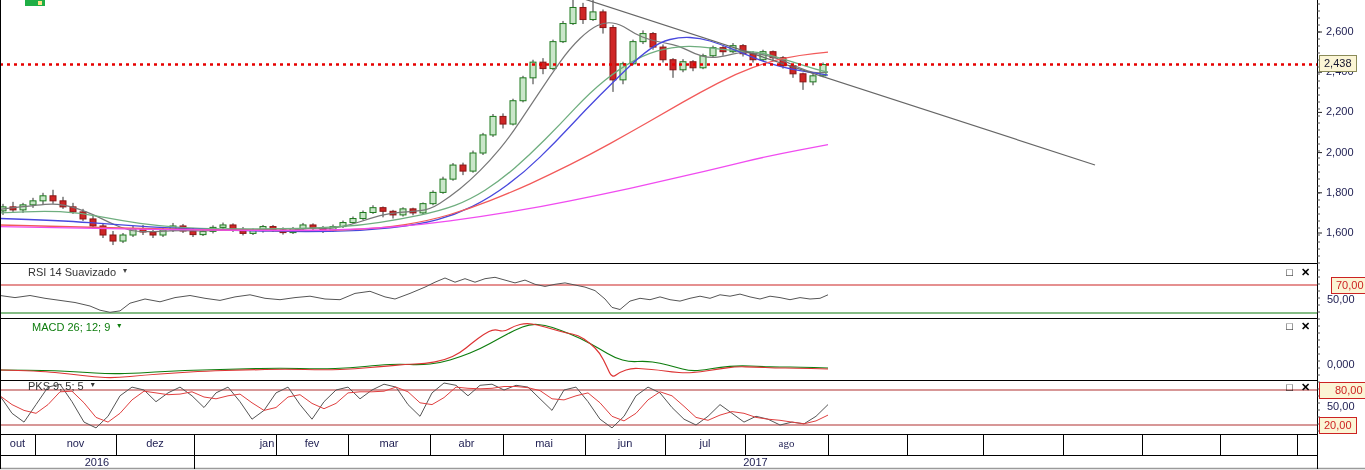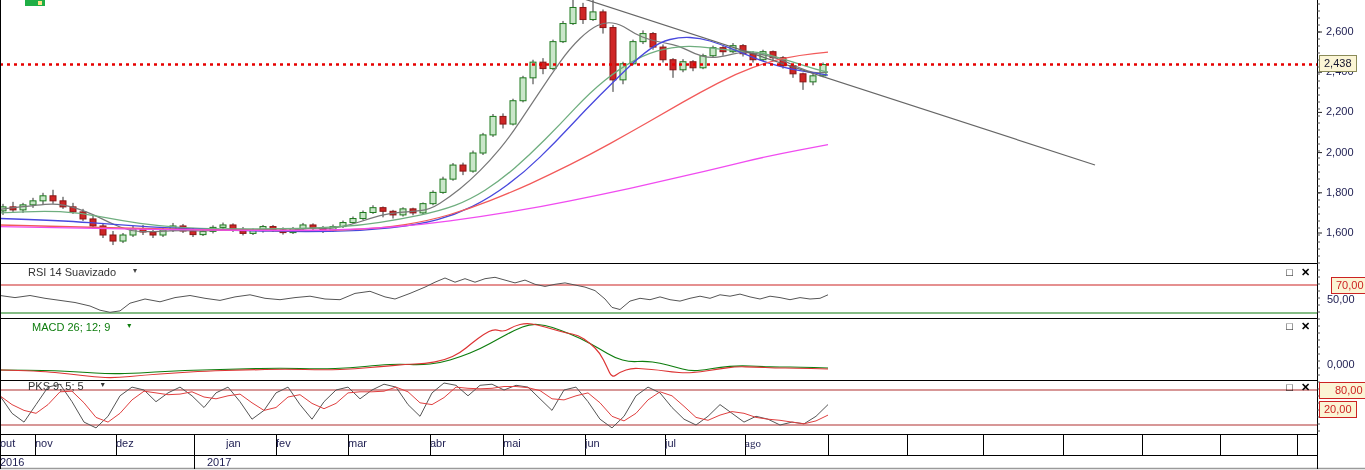--- a/index.html
+++ b/index.html
@@ -1,27 +1,27 @@
 <!DOCTYPE html>
 <html><head>
 <meta charset="utf-8">
 <style>
   html,body{margin:0;padding:0;background:#fff;}
   .root{position:relative;width:1365px;height:470px;overflow:hidden;background:#fff;
         font-family:"Liberation Sans",sans-serif;}
   #chart-svg{position:absolute;left:0;top:0;}
   .lbl{position:absolute;font-size:11px;color:#1c1c50;white-space:nowrap;line-height:13px;}
-  .ttl{position:absolute;font-size:11px;color:#333;white-space:nowrap;display:flex;align-items:flex-start;gap:17px;cursor:pointer;}
+  .ttl{position:absolute;font-size:11px;color:#333;white-space:nowrap;display:flex;align-items:flex-start;gap:7px;cursor:pointer;}
   .arrow{font-size:8px;line-height:10px;}
   .tag{position:absolute;background:#fbf5d5;border:1px solid #8a8a58;color:#15152e;
        font-size:11px;line-height:13px;padding:1px 4px;white-space:nowrap;}
   .redtag{border-color:#cc2222;color:#cc2222;}
   .winbtns{position:absolute;display:flex;gap:3px;color:#000;}
   .wb{width:13px;height:13px;font-size:11px;font-weight:bold;line-height:13px;text-align:center;cursor:pointer;}
-  .cell{position:absolute;font-size:11px;color:#1c1c50;text-align:left;overflow:hidden;}
+  .cell{position:absolute;font-size:11px;color:#1c1c50;text-align:center;overflow:hidden;}
   .cornerfrag{position:absolute;left:25px;top:0;width:20px;height:6px;background:#1fae45;}
   .cornerfrag span{position:absolute;right:3px;top:1px;width:4px;height:4px;background:#ffe28a;}
 </style>
 </head>
 <body>
 
 <div class="root">
   <svg id="chart-svg" width="1365" height="470">
       <line x1="3" y1="203.85500000000002" x2="3" y2="214.91000000000003" stroke="#333333" stroke-width="1"></line>
       <rect x="0" y="206.87" width="6" height="4.02000000000001" fill="#c9e6c9" stroke="#1f7a1f" stroke-width="1"></rect>
@@ -334,21 +334,21 @@
   <div class="ttl" style="left:28px;top:380px;">
     <span>PKS 9; 5; 5</span>
     <span class="arrow" style="color:#333;">▾</span>
   </div>
   <div class="winbtns" style="left:1283px;top:381px;">
     <span class="wb">□</span>
     <span class="wb">✕</span>
   </div>
   <div class="tag redtag" style="left:1319px;top:382px;padding-left:15px;">80,00</div>
   <div class="lbl" style="left:1327px;top:400px;">50,00</div>
-  <div class="tag redtag" style="left:1319px;top:401px;text-align:right;">20,00</div>
+  <div class="tag redtag" style="left:1319px;top:417px;text-align:right;">20,00</div>
 
   <div id="axis-labels">
       <div class="lbl" style="left: 1326px; top: 25px;">2,600</div>
       <div class="lbl" style="left: 1326px; top: 65.2px;">2,400</div>
       <div class="lbl" style="left: 1326px; top: 105.4px;">2,200</div>
       <div class="lbl" style="left: 1326px; top: 145.6px;">2,000</div>
       <div class="lbl" style="left: 1326px; top: 185.8px;">1,800</div>
       <div class="lbl" style="left: 1326px; top: 226px;">1,600</div>
     </div>
   <div id="time-labels">
@@ -357,17 +357,17 @@
       <div class="cell" style="left: 116px; top: 437px; width: 78px;">dez</div>
       <div class="cell" style="left: 194px; top: 437px; width: 82px; margin-left: 32px;">jan</div>
       <div class="cell" style="left: 276px; top: 437px; width: 72px;">fev</div>
       <div class="cell" style="left: 348px; top: 437px; width: 82px;">mar</div>
       <div class="cell" style="left: 430px; top: 437px; width: 73px;">abr</div>
       <div class="cell" style="left: 503px; top: 437px; width: 82px;">mai</div>
       <div class="cell" style="left: 585px; top: 437px; width: 80px;">jun</div>
       <div class="cell" style="left: 665px; top: 437px; width: 80px;">jul</div>
       <div class="cell" style="left: 745px; top: 437px; width: 83px; font-family: Liberation Serif, serif;">ago</div>
       <div class="cell" style="left: 0px; top: 456px; width: 194px;">2016</div>
-      <div class="cell" style="left: 194px; top: 456px; width: 1123px; padding-left: 13px;">2017</div>
+      <div class="cell" style="left: 194px; top: 456px; width: 1123px;">2017</div>
     </div>
 
   <div class="tag" style="left:1319px;top:55px;z-index:5;">2,438</div>
 </div>
 
 </body></html>

